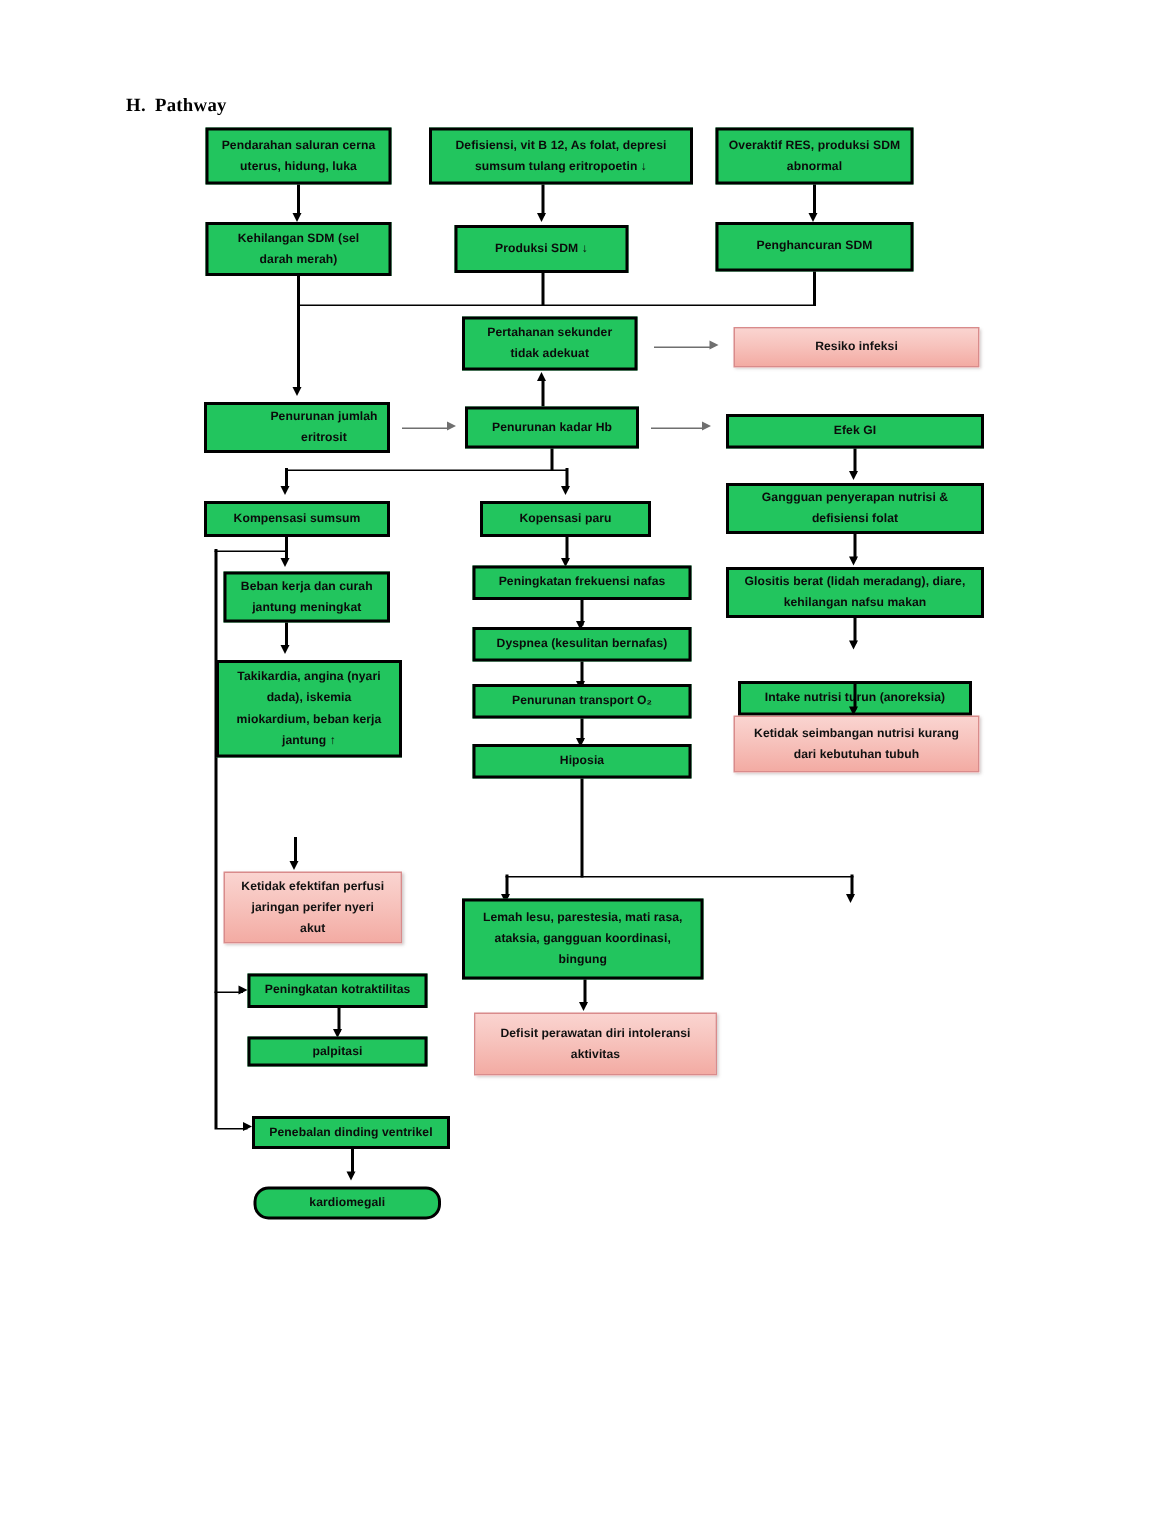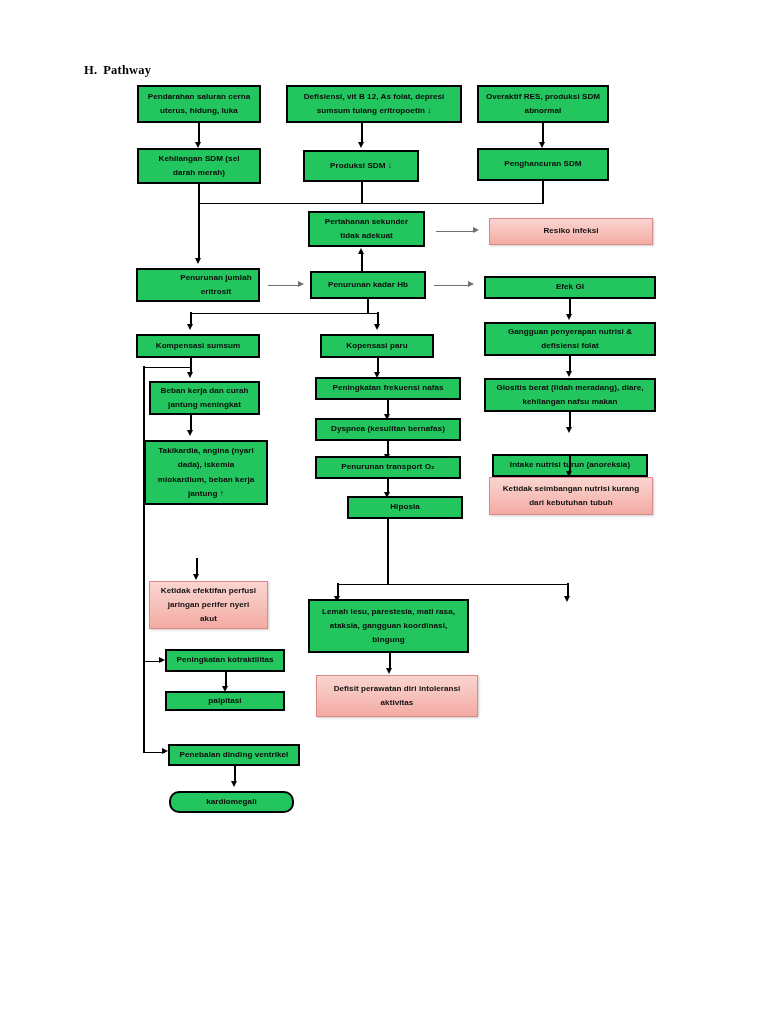--- a/index.html
+++ b/index.html
@@ -280,21 +280,21 @@
   <div class="box pink" style="left:489px; top:477px; width:164px; height:38px;">
     <span>
       <span class="t">Ketidak seimbangan nutrisi kurang</span>
       <span class="t">dari kebutuhan tubuh</span>
     </span>
   </div>
 
   <div class="vline" style="left:387px; top:479px; height:15px;"></div>
   <div class="arrow-down" style="left:383.5px; top:492px;"></div>
 
-  <div class="box plain" style="left:315px; top:496px; width:116px; height:23px;margin-left:32px;">
+  <div class="box plain" style="left:315px; top:496px; width:146px; height:23px;">
     <span class="t">Hiposia</span>
   </div>
 
   <div class="vline" style="left:387px; top:519px; height:66px;"></div>
   <div class="hline" style="left:337px; top:583.5px; width:232px;"></div>
   <div class="vline" style="left:337px; top:583px; height:15px;"></div>
   <div class="arrow-down" style="left:333.5px; top:596px;"></div>
   <div class="vline" style="left:567px; top:583px; height:15px;"></div>
   <div class="arrow-down" style="left:563.5px; top:596px;"></div>
 

